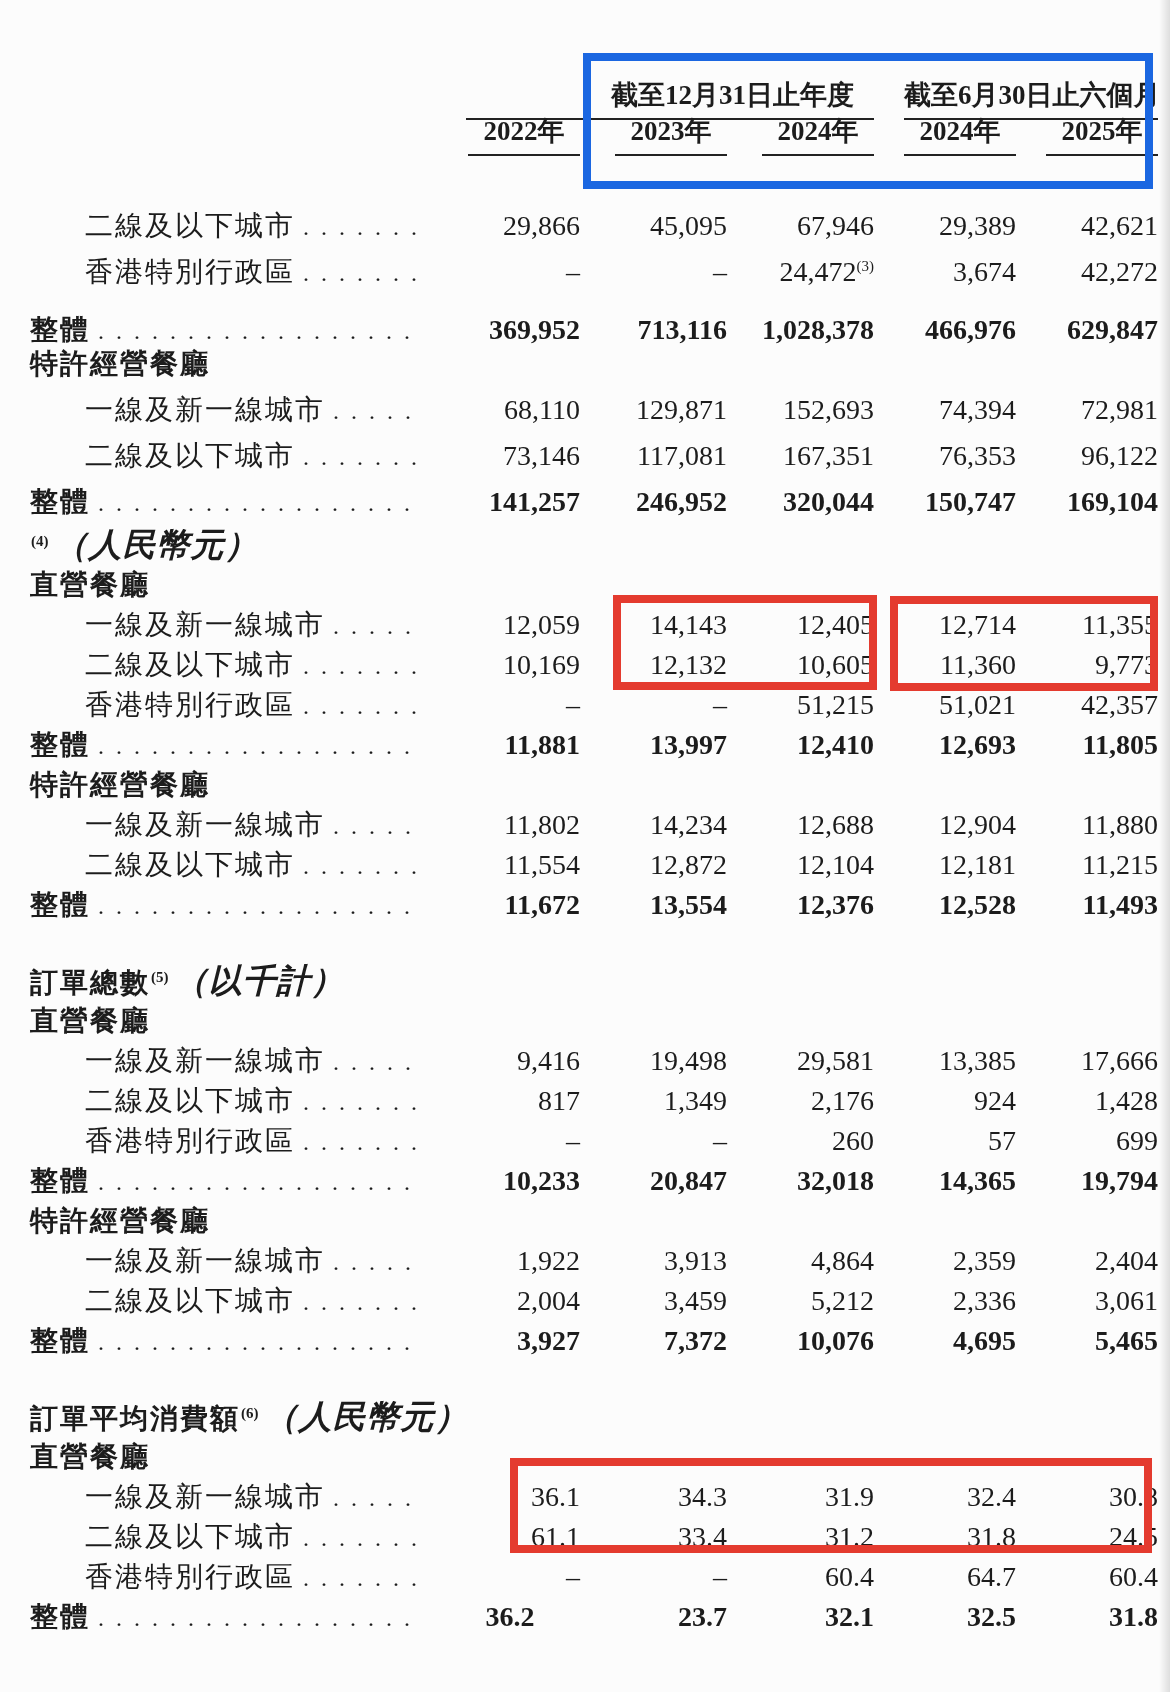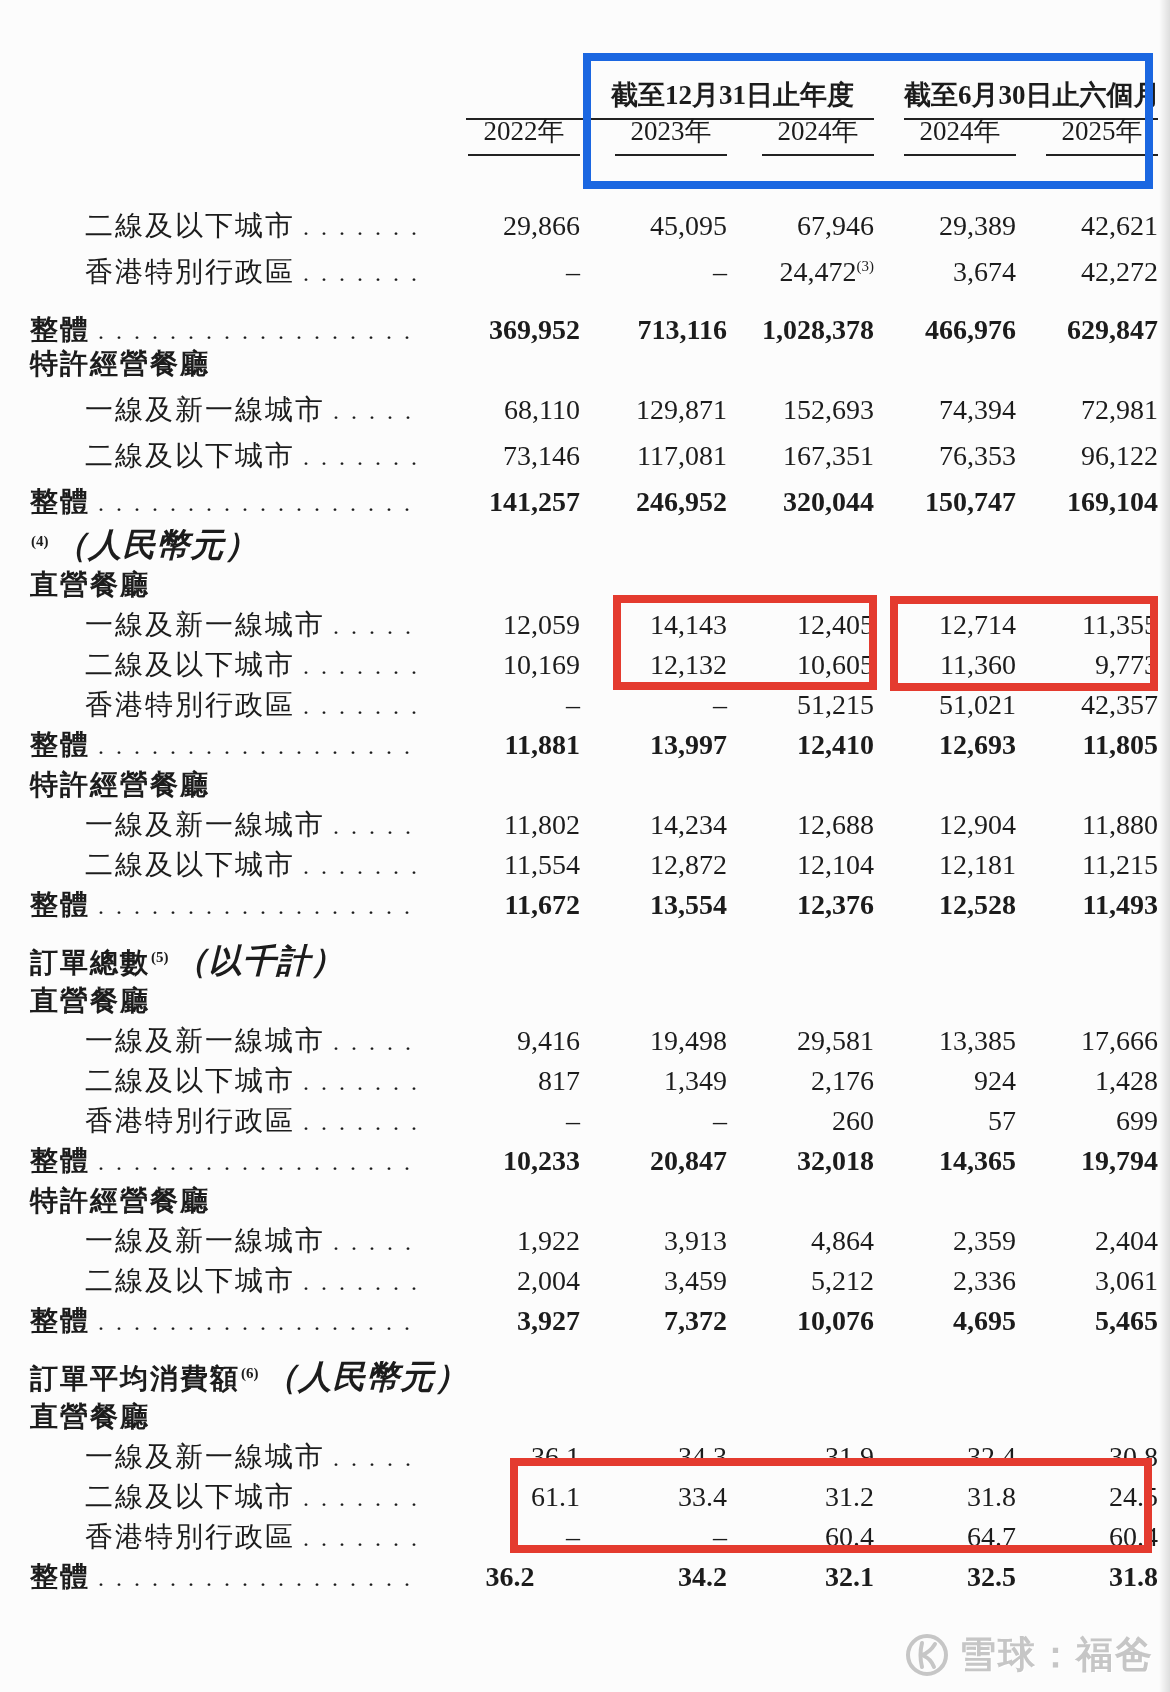--- a/index.html
+++ b/index.html
@@ -14,30 +14,30 @@
   
   #thead{position:absolute;left:0;top:0;width:1170px;height:203px;}
   .hgroup{position:absolute;top:78px;height:34px;line-height:34px;
           font-size:27px;font-weight:bold;white-space:nowrap;}
   .hg1{left:440px;width:434px;text-align:right;padding-right:20px;box-sizing:border-box;}
   .hg2{left:904px;width:254px;text-align:center;}
   .grule{position:absolute;top:118px;height:2px;background:#222;}
   .grule.g1{left:466px;width:408px;}
   .grule.g2{left:904px;width:254px;}
   .ycol{position:absolute;top:114px;height:34px;line-height:34px;width:112px;
-        font-size:27px;font-weight:normal;text-align:center;white-space:nowrap;}
+        font-size:27px;font-weight:bold;text-align:center;white-space:nowrap;}
   .y0{left:468px;} .y1{left:615px;} .y2{left:762px;} .y3{left:904px;} .y4{left:1046px;}
   .yrule{position:absolute;top:154px;height:2px;width:112px;background:#222;}
   .r0{left:468px;} .r1{left:615px;} .r2{left:762px;} .r3{left:904px;} .r4{left:1046px;}
 
   
   #tbody{position:absolute;left:0;top:203px;width:1170px;padding-left:30px;box-sizing:border-box;}
   .row{display:flex;align-items:baseline;height:40px;line-height:40px;}
   .row.tall{height:46px;line-height:46px;}
-  .row.gap{margin-top:16px;}
+  .row.gap{margin-top:36px;}
   .label-area{width:410px;display:flex;align-items:baseline;overflow:hidden;
               white-space:nowrap;box-sizing:border-box;}
   .row.section .label-area{overflow:visible;width:410px;}
   .label-area.indent{padding-left:55px;}
   .rlabel{font-size:28px;letter-spacing:2px;}
   .section .rlabel,.total .rlabel{font-weight:bold;}
   .sup{font-size:15px;font-weight:bold;position:relative;top:-10px;margin-left:1px;}
   .note{font-style:italic;font-weight:bold;font-size:33px;margin-left:6px;letter-spacing:1px;}
   .leader{flex:1;overflow:hidden;font-size:24px;letter-spacing:3px;
           margin:0 18px 0 8px;white-space:nowrap;}
@@ -389,36 +389,27 @@
         <div class="cell" style="width: 147px;"><span>60.4</span></div>
         <div class="cell" style="width: 142px;"><span>64.7</span></div>
         <div class="cell" style="width: 142px;"><span>60.4</span></div>
       </div>
       <div class="row total">
         <div class="label-area">
           <span class="rlabel">整體</span>
           <span class="leader">. . . . . . . . . . . . . . . . . . . . . . . . . . . . . . . . . . . . . . . . . . . . . . . . . . . . . . . . . . . . </span>
         </div>
         <div class="cell" style="width: 140px; text-align: center;"><span>36.2</span></div>
-        <div class="cell" style="width: 147px;"><span>34.2</span></div>
+        <div class="cell" style="width: 147px;"><span>23.7</span></div>
         <div class="cell" style="width: 147px;"><span>32.1</span></div>
         <div class="cell" style="width: 142px;"><span>32.5</span></div>
         <div class="cell" style="width: 142px;"><span>31.8</span></div>
       </div>
     </div>
 
   <div class="hl blue"></div>
   <div class="hl red b1"></div>
   <div class="hl red b2"></div>
   <div class="hl red b3"></div>
 
-  <div id="watermark">
-    <svg width="48" height="48" viewBox="0 0 48 48" fill="none" stroke="#c6c6c6" stroke-width="4" stroke-linecap="round">
-      <circle cx="24" cy="24" r="19"></circle>
-      <path d="M19 12 C17 20 17 28 19 36"></path>
-      <path d="M19 24 C25 22 29 18 32 13"></path>
-      <path d="M21 25 C26 27 29 31 31 36"></path>
-    </svg>
-    <span class="wmtext">雪球：福爸</span>
-  </div>
 
   <div id="edge"></div>
 </div>
 
 </body></html>

